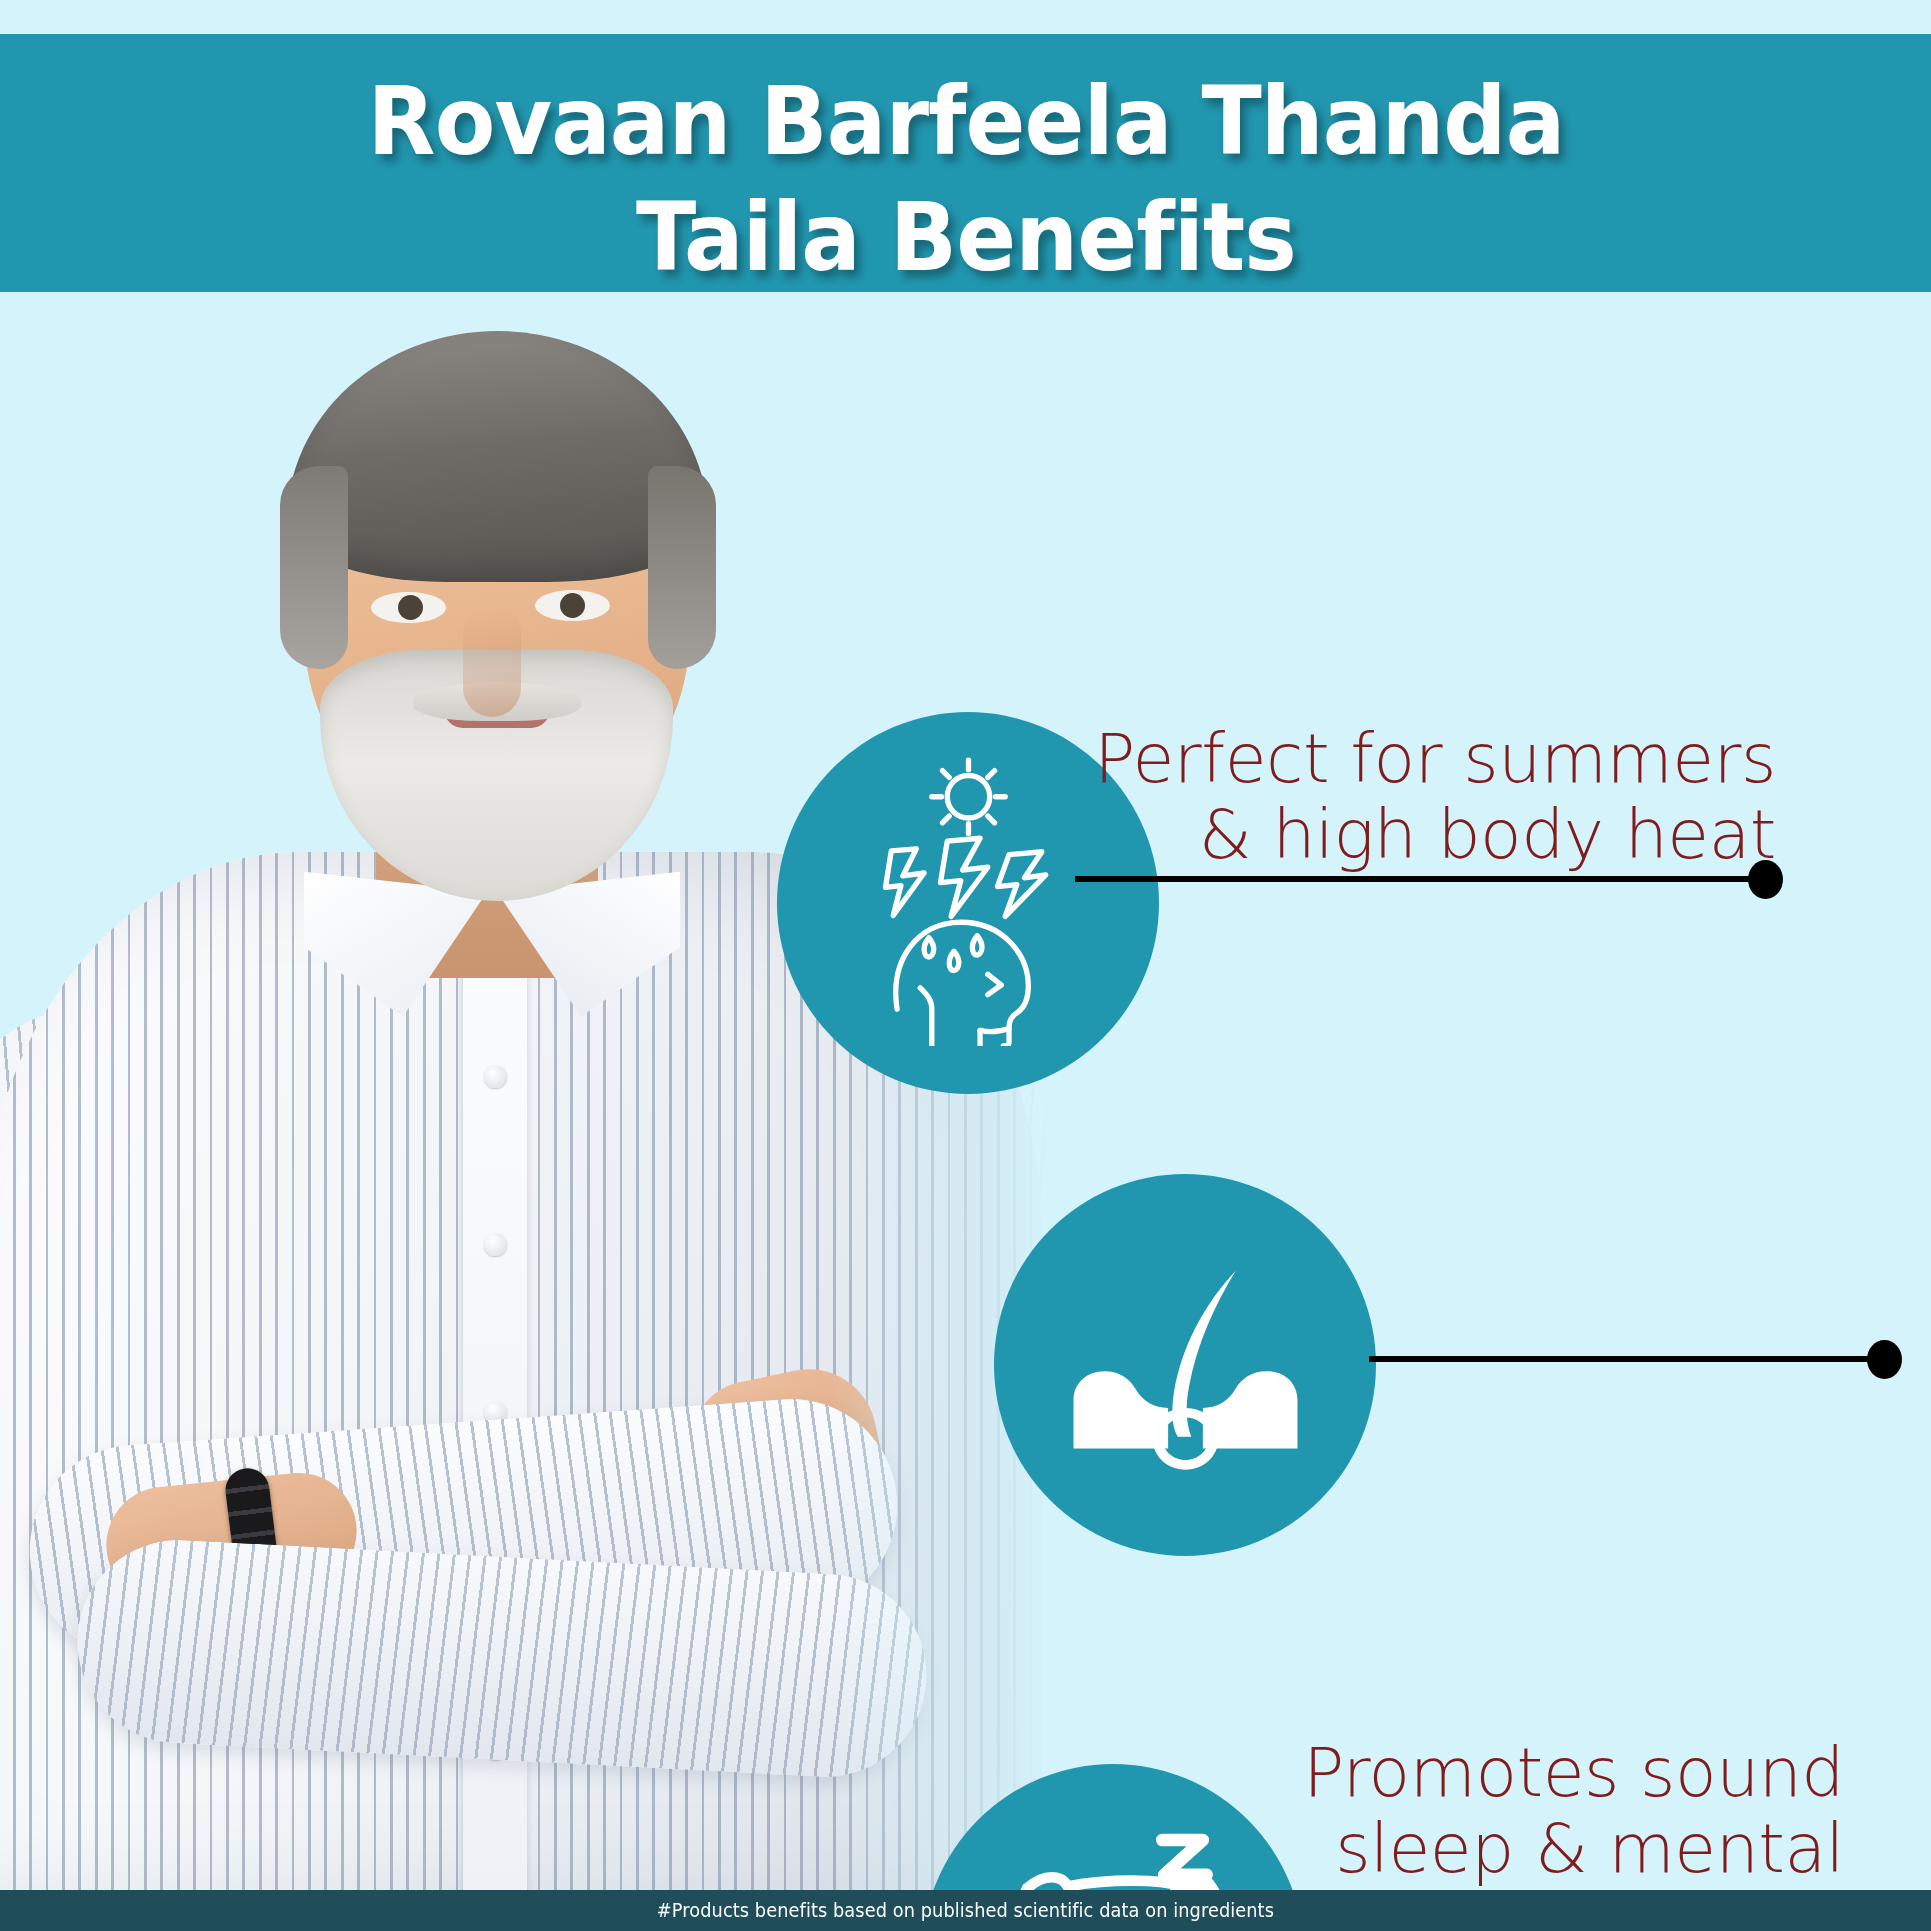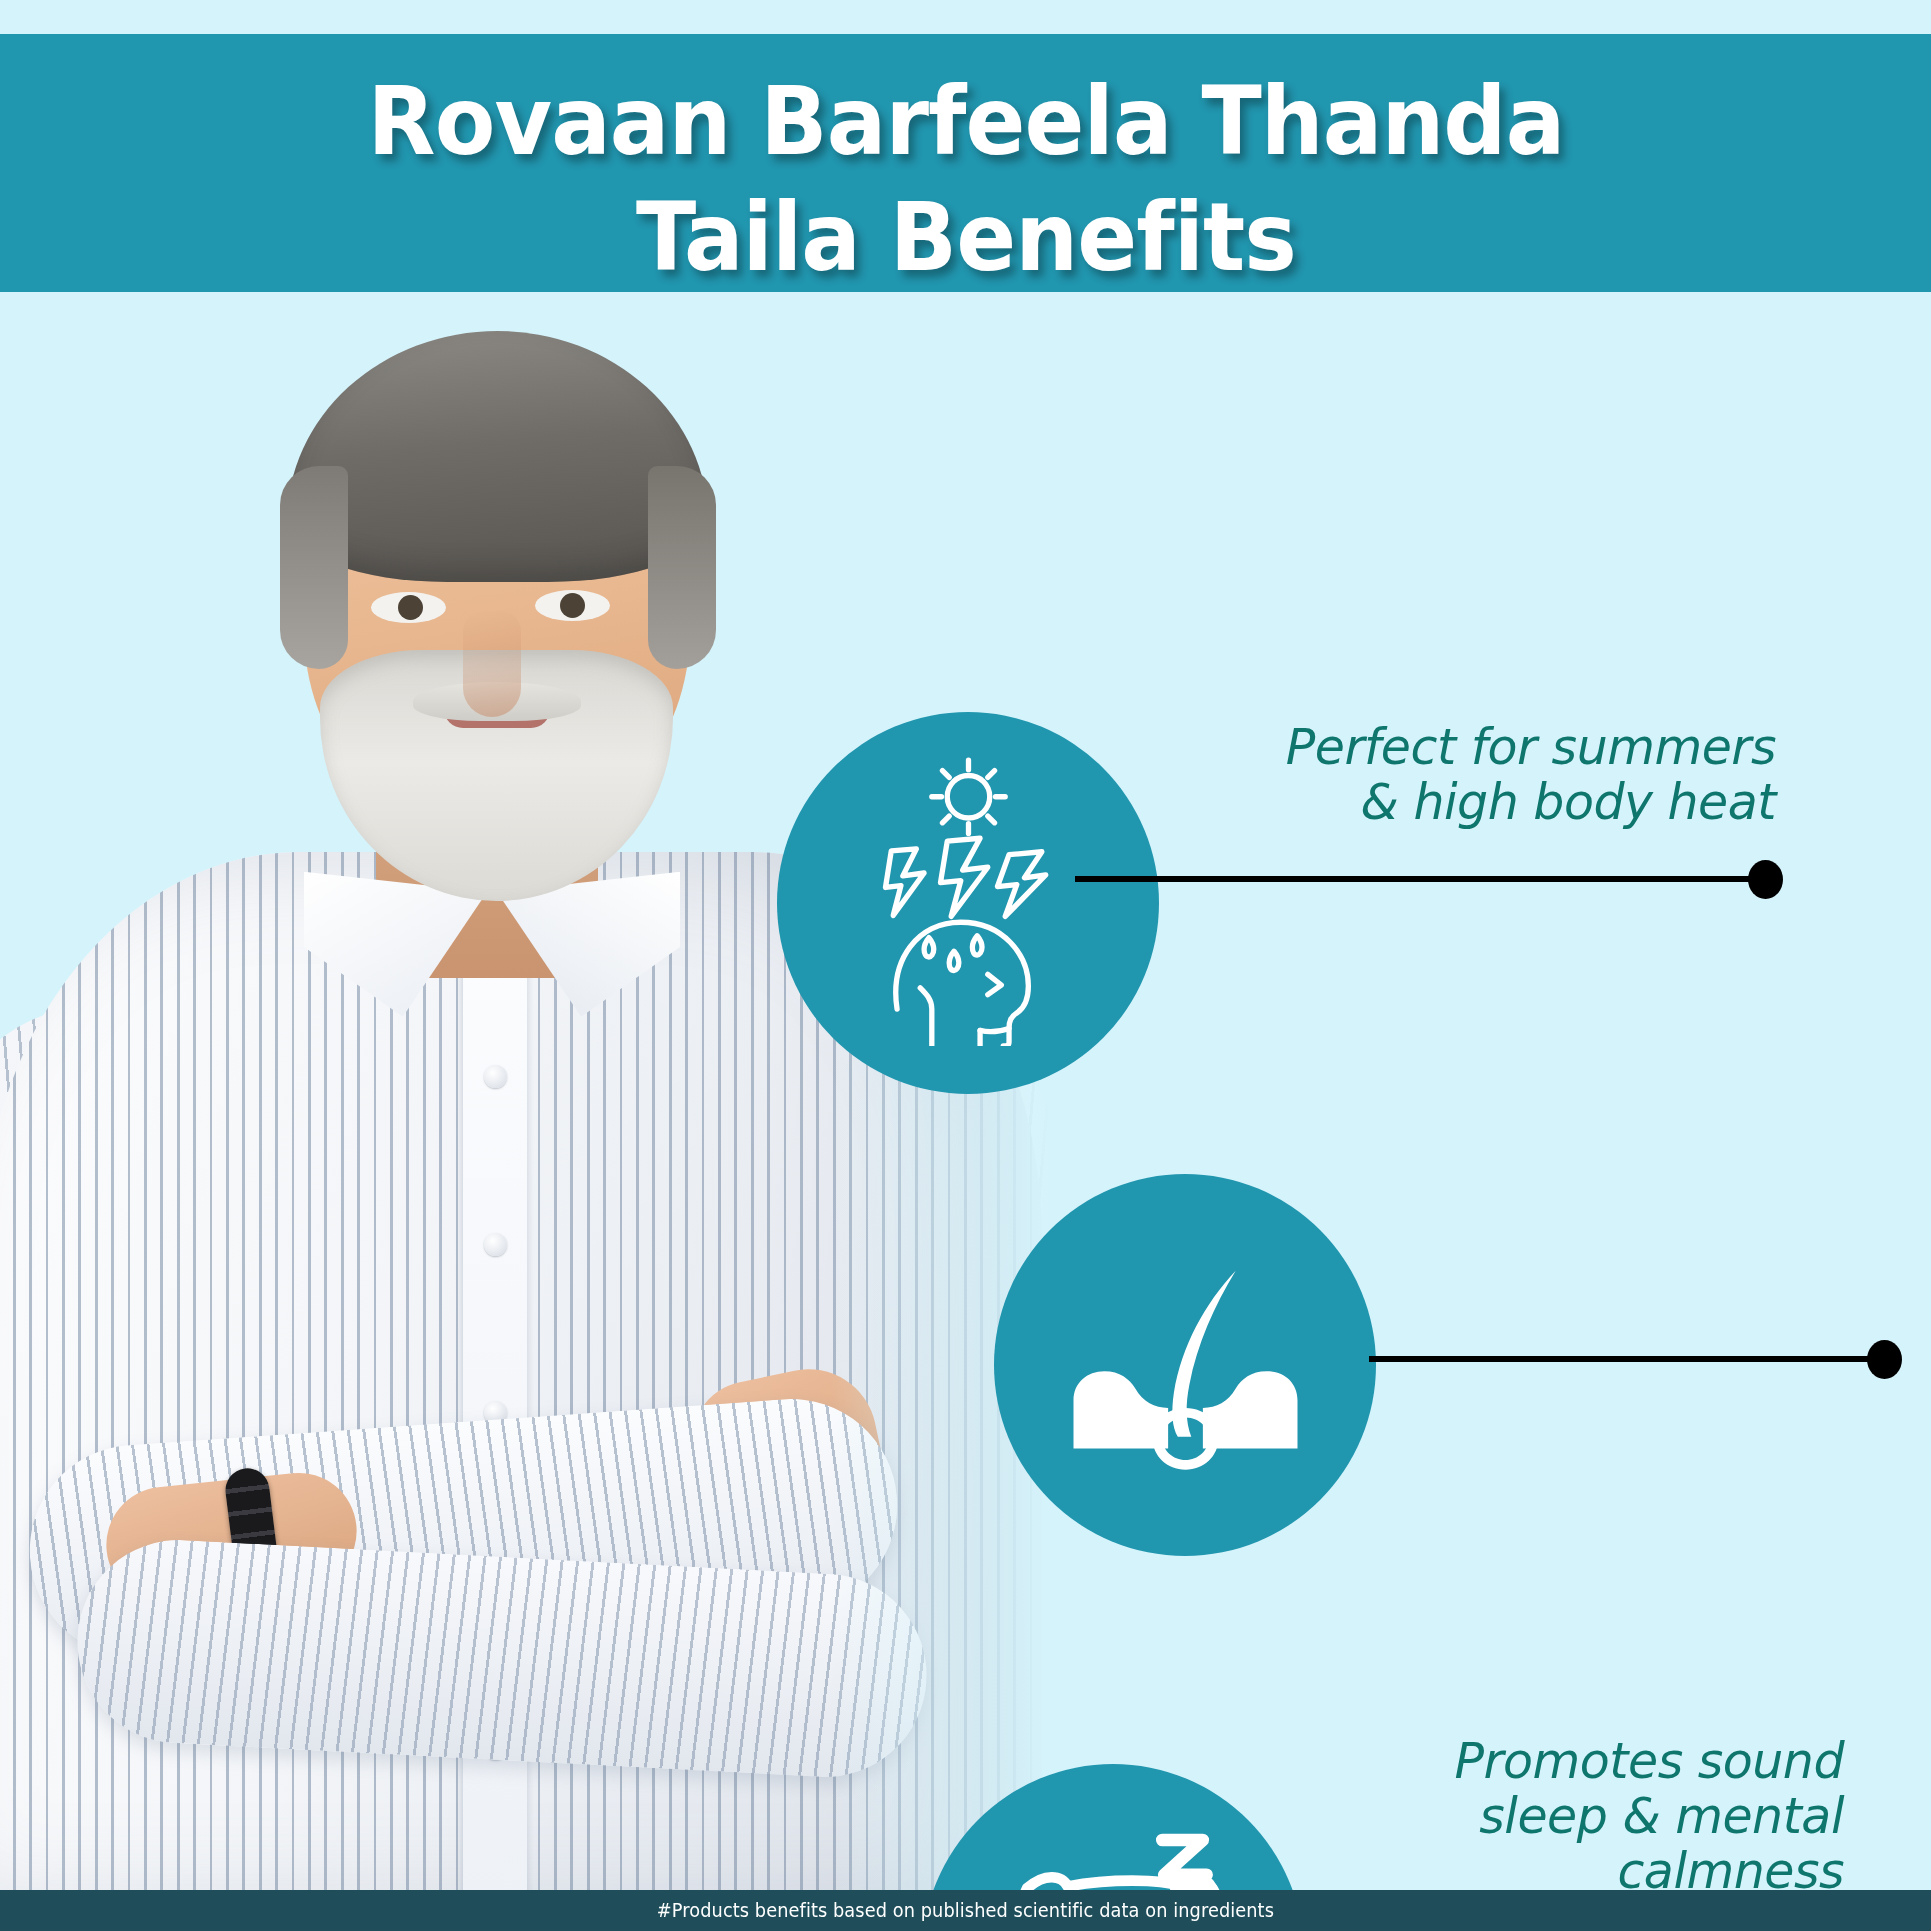--- a/index.html
+++ b/index.html
@@ -215,28 +215,27 @@
   }
   .icon-circle {
     position:absolute;
     border-radius:50%;
     background:#2196AF;
     display:flex; align-items:center; justify-content:center;
   }
   .benefit-text {
     position:absolute;
     text-align:right;
-    color:#0f766e;
+    color:#7f1d1d;
     font-family:"DejaVu Sans", sans-serif;
     font-weight:300;
-    font-size:49px;
+    font-size:68px;
     line-height:1.12;
     letter-spacing:-0.5px;
     white-space:pre-line;
-    font-style:italic;
   }
   .connector { position:absolute; height:5.8px; background:#000000; }
   .connector-dot {
     position:absolute; width:35px; height:39px; border-radius:50%;
     background:#000000;
   }
 
   
   #circle-1 { left:777px; top:420px; width:382px; height:382px; }
   #text-1   { left:994px; top:429px; width:782px; }

